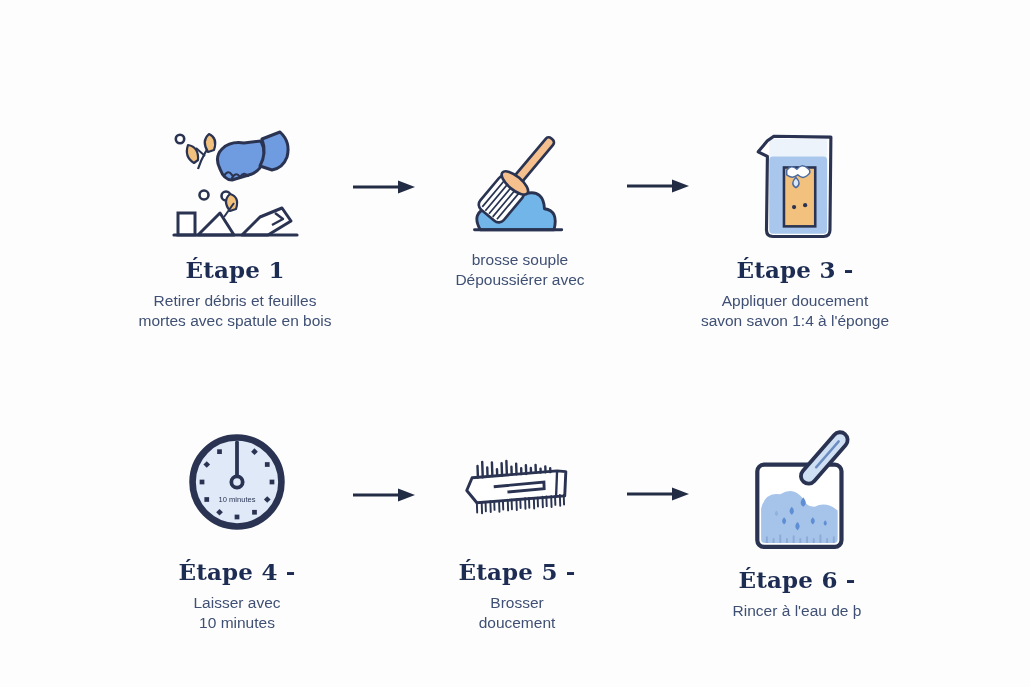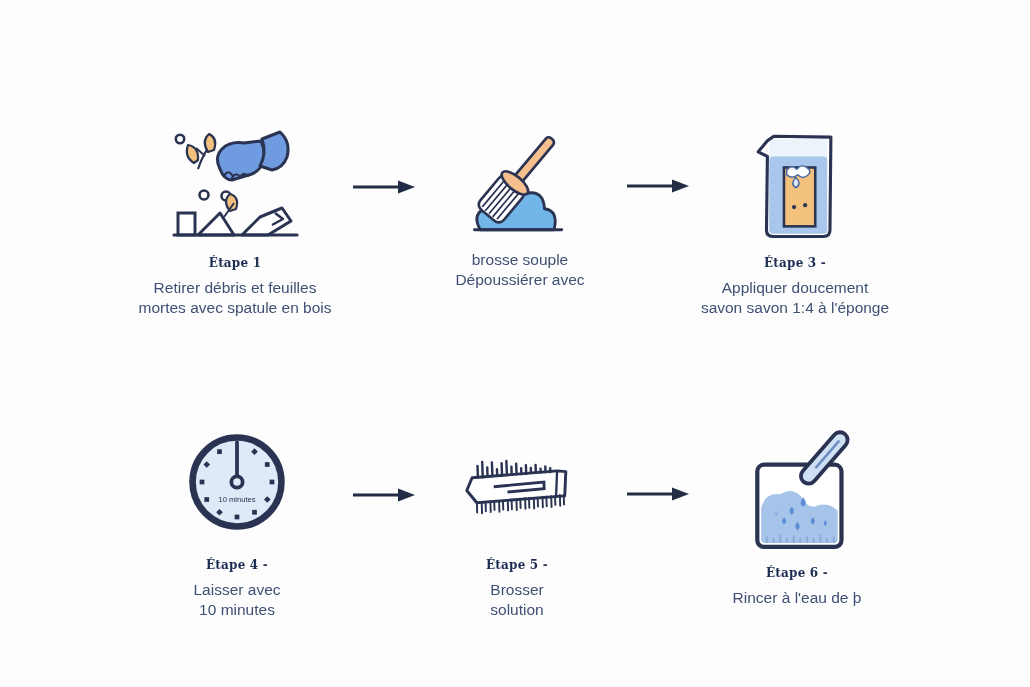--- a/index.html
+++ b/index.html
@@ -8,21 +8,21 @@
     background:#fdfdfd;
     font-family:"Liberation Sans", sans-serif;
   }
   .step-card{position:absolute;width:230px;text-align:center;}
   .icon-box{display:flex;justify-content:center;}
   .icon-box.row1{height:130px;align-items:flex-end;}
   .icon-box.row2{height:124px;align-items:center;}
   .step-title{
     margin-top:14px;
     font-family:"DejaVu Serif", serif;
-    font-weight:700;font-size:12px;color:#1d2c52;letter-spacing:.2px;
+    font-weight:700;font-size:23px;color:#1d2c52;letter-spacing:.2px;
   }
   .step-desc{margin-top:8px;font-size:15.5px;line-height:20px;color:#3f5074;text-align:center;}
   .step-desc span{display:block;}
   .arrow{position:absolute;}
   svg{display:block;}
   text.clock-label{font-family:"Liberation Sans",sans-serif;}
 </style>
 </head>
 <body>
 
@@ -149,21 +149,21 @@
           <path d="M104,32 L102,59" fill="none" stroke="#2a3452" stroke-width="2.4"></path>
           <path d="M22,36 V24 M27,36 V20 M32,35 V26 M37,35 V21 M42,35 V28 M47,35 V22 M52,34 V20 M57,34 V26 M62,34 V23 M67,34 V28 M72,34 V25 M77,33 V28 M82,33 V25 M87,33 V29 M92,33 V27 M97,33 V29" stroke="#2a3452" stroke-width="2.5" stroke-linecap="round"></path>
           <path d="M38,46 L90,43 L90,50 L52,52" fill="none" stroke="#2a3452" stroke-width="3"></path>
           <path d="M20,62 V72 M25,62 V73 M29,62 V71 M34,61 V72 M38,61 V70 M43,61 V72 M47,61 V70 M52,60 V71 M56,60 V70 M61,60 V71 M65,60 V69 M70,59 V70 M74,59 V69 M79,59 V70 M83,59 V68 M88,58 V69 M92,58 V68 M97,58 V69 M101,58 V67 M106,57 V68 M110,57 V67" stroke="#2a3452" stroke-width="2" stroke-linecap="round"></path>
         </g>
       </svg>
     </div>
     <div class="step-title">Étape 5 -</div>
     <div class="step-desc">
       <span>Brosser</span>
-      <span>solution</span>
+      <span>doucement</span>
     </div>
   </div>
 
   <svg class="arrow" style="left:626px;top:486px;" width="64" height="16" viewBox="0 0 64 16">
     <line x1="1" y1="8" x2="50" y2="8" stroke="#222c44" stroke-width="3.2"></line>
     <path d="M46,1.5 L63,8 L46,14.5 Z" fill="#222c44"></path>
   </svg>
 
   <div class="step-card" style="left:682px;top:428px;">
     <div class="icon-box row2">

